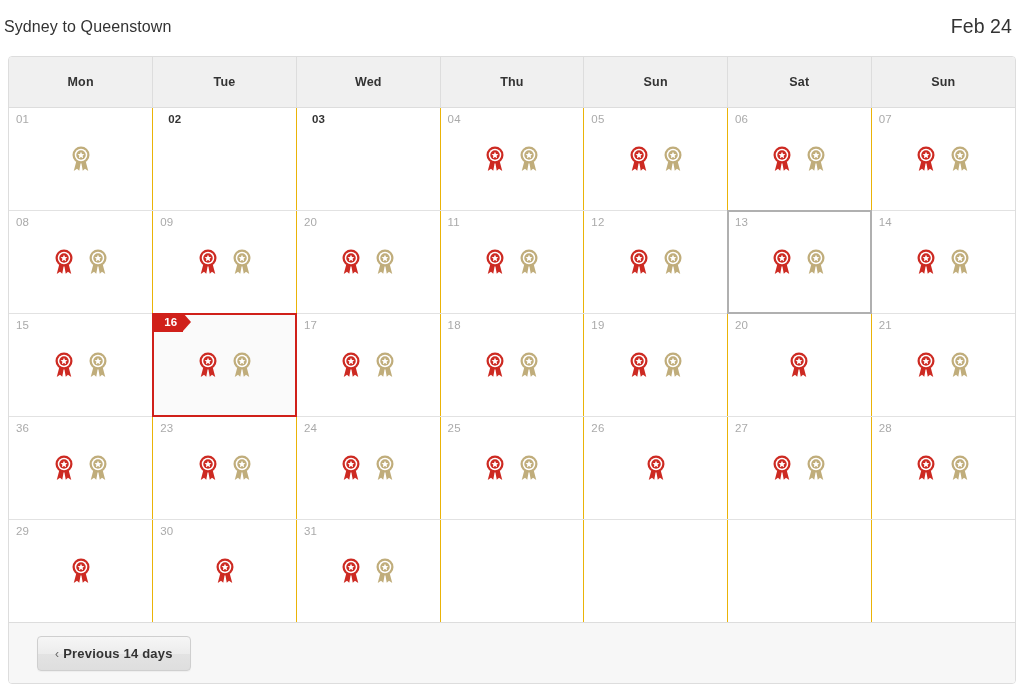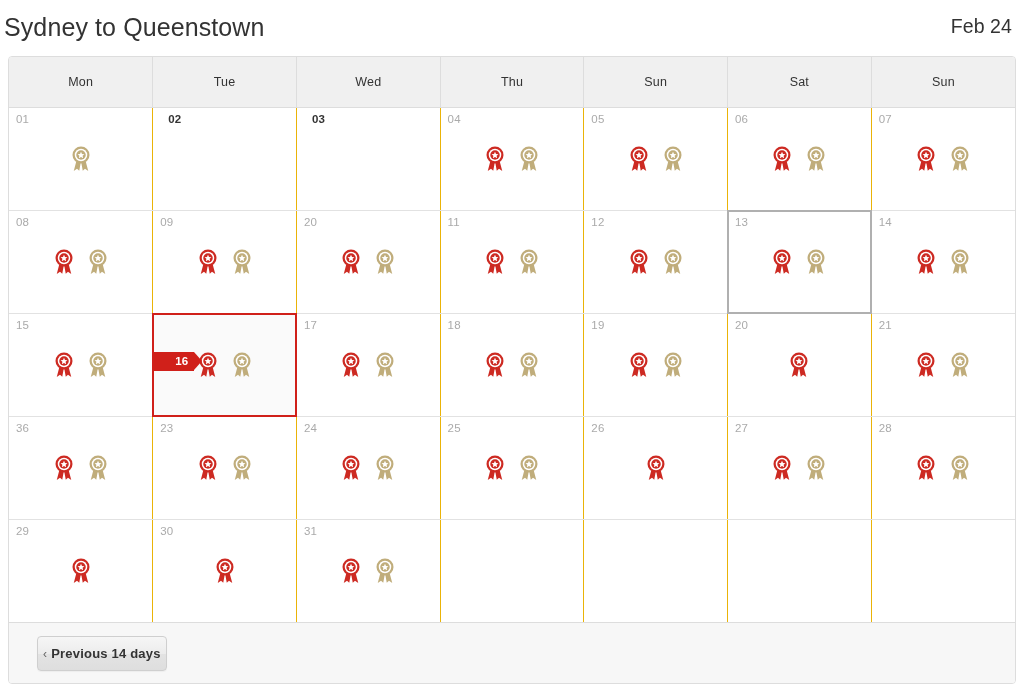--- a/index.html
+++ b/index.html
@@ -24,21 +24,21 @@
   .topbar {
     position: absolute;
     left: 0; top: 0;
     width: 1024px; height: 54px;
     display: flex;
     align-items: center;
     justify-content: space-between;
     padding: 0 12px 0 4px;
   }
   .route-title {
-    font-size: 25px;
+    font-size: 16px;
     color: #333333;
     font-weight: 400;
     letter-spacing: 0.1px;
     line-height: 1;
   }
   .month-label {
     font-size: 19.5px;
     color: #333333;
     font-weight: 400;
     letter-spacing: 0.1px;
@@ -61,21 +61,21 @@
     border-collapse: collapse;
     table-layout: fixed;
   }
 
   .cal-table th {
     height: 50px;
     background: #f0f0f0;
     border-right: 1px solid #dddddd;
     border-bottom: 1px solid #dddddd;
     font-size: 12.5px;
-    font-weight: normal;
+    font-weight: bold;
     color: #333333;
     text-align: center;
     vertical-align: middle;
     letter-spacing: 0.2px;
     margin-left: 7px;
   }
   .cal-table th:last-child { border-right: none; }
 
   .cal-table td {
     height: 103px;
@@ -103,29 +103,28 @@
     color: #333333;
     font-weight: bold;
     margin-left: 8px;
   }
 
   
   .day-flag {
     position: absolute;
     left: -1px; top: -1px;
     height: 19px;
-    padding: 0 6px 0 23px;
+    padding: 0 6px 0 12px;
     background: #d0201a;
     color: #ffffff;
     font-size: 11.5px;
     font-weight: bold;
     line-height: 19px;
     letter-spacing: 0.2px;
     z-index: 4;
-    margin-top: 39px;
   }
   .day-flag::after {
     content: "";
     position: absolute;
     right: -8px; top: 0;
     width: 0; height: 0;
     border-top: 9.5px solid transparent;
     border-bottom: 9.5px solid transparent;
     border-left: 8px solid #d0201a;
   }
@@ -166,21 +165,21 @@
 
   
   .cal-footer {
     background: #f7f7f7;
     border-top: 1px solid #dddddd;
     padding: 13px 0 13px 28px;
     height: 61px;
   }
   .btn-prev {
     display: inline-block;
-    padding: 0 5px;
+    padding: 0 17px;
     height: 35px;
     line-height: 33px;
     font-size: 13px;
     font-weight: bold;
     color: #333333;
     background: linear-gradient(to bottom, #f6f6f6 0%, #ececec 50%, #e3e3e3 51%, #dedede 100%);
     border: 1px solid #cfcfcf;
     border-radius: 4px;
     cursor: pointer;
     letter-spacing: 0.2px;

